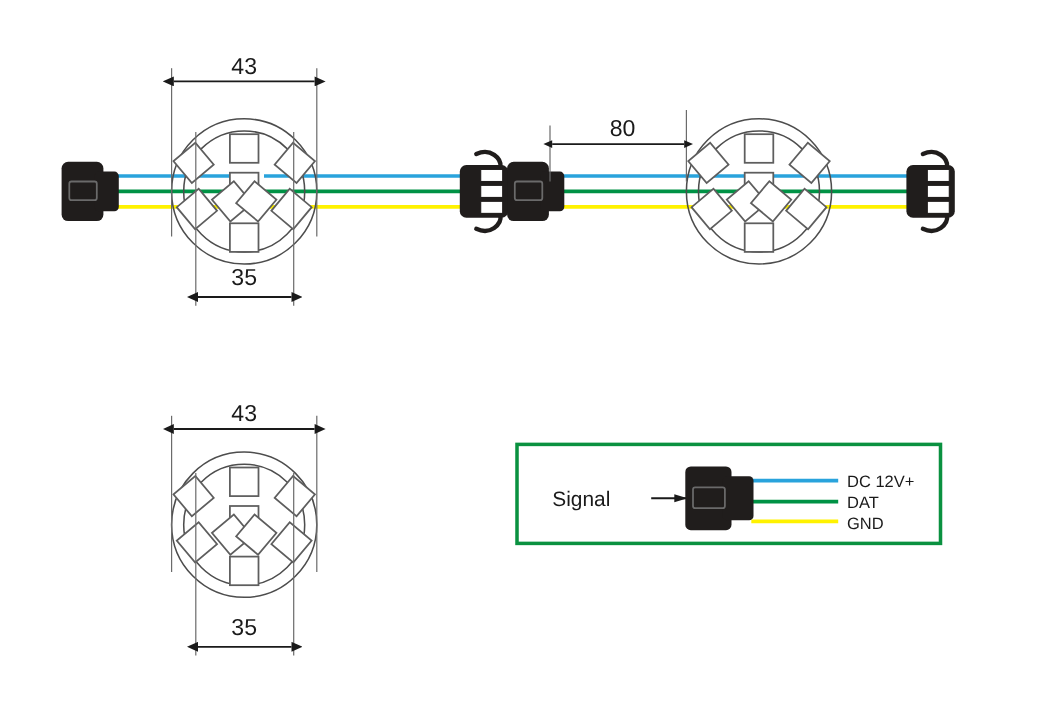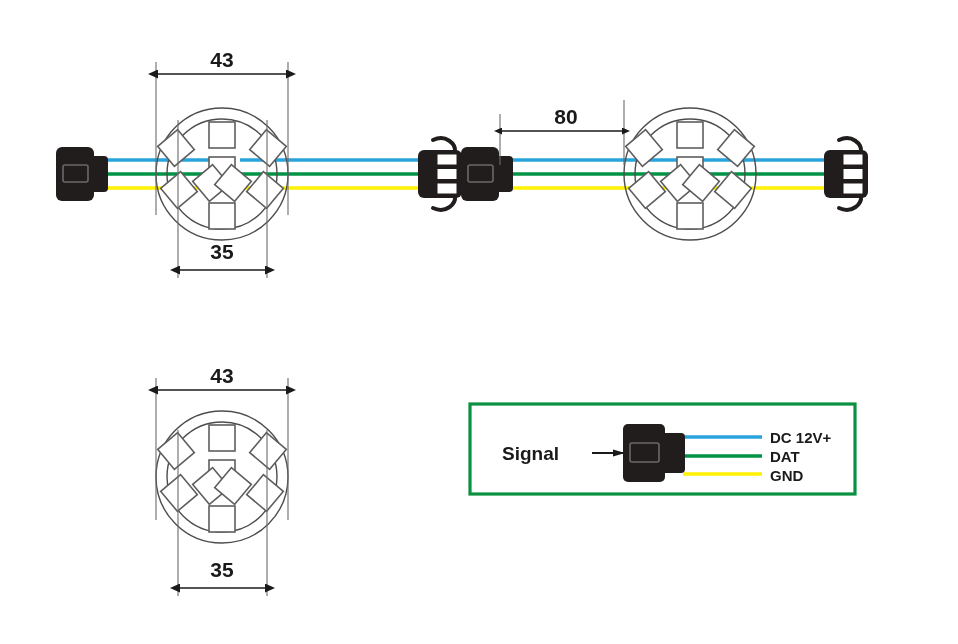--- a/index.html
+++ b/index.html
@@ -11,21 +11,20 @@
     width: 958px;
     height: 644px;
     font-family: "Liberation Sans", sans-serif;
     overflow: hidden;
     position: relative;
   }
   #root {
     position: relative;
     width: 958px;
     height: 576px;
-    font-weight: bold;
   }
   svg#diagram {
     position: absolute;
     left: 0;
     top: 0;
     width: 958px;
     height: 644px;
     display: block;
   }
   .dim-text {

